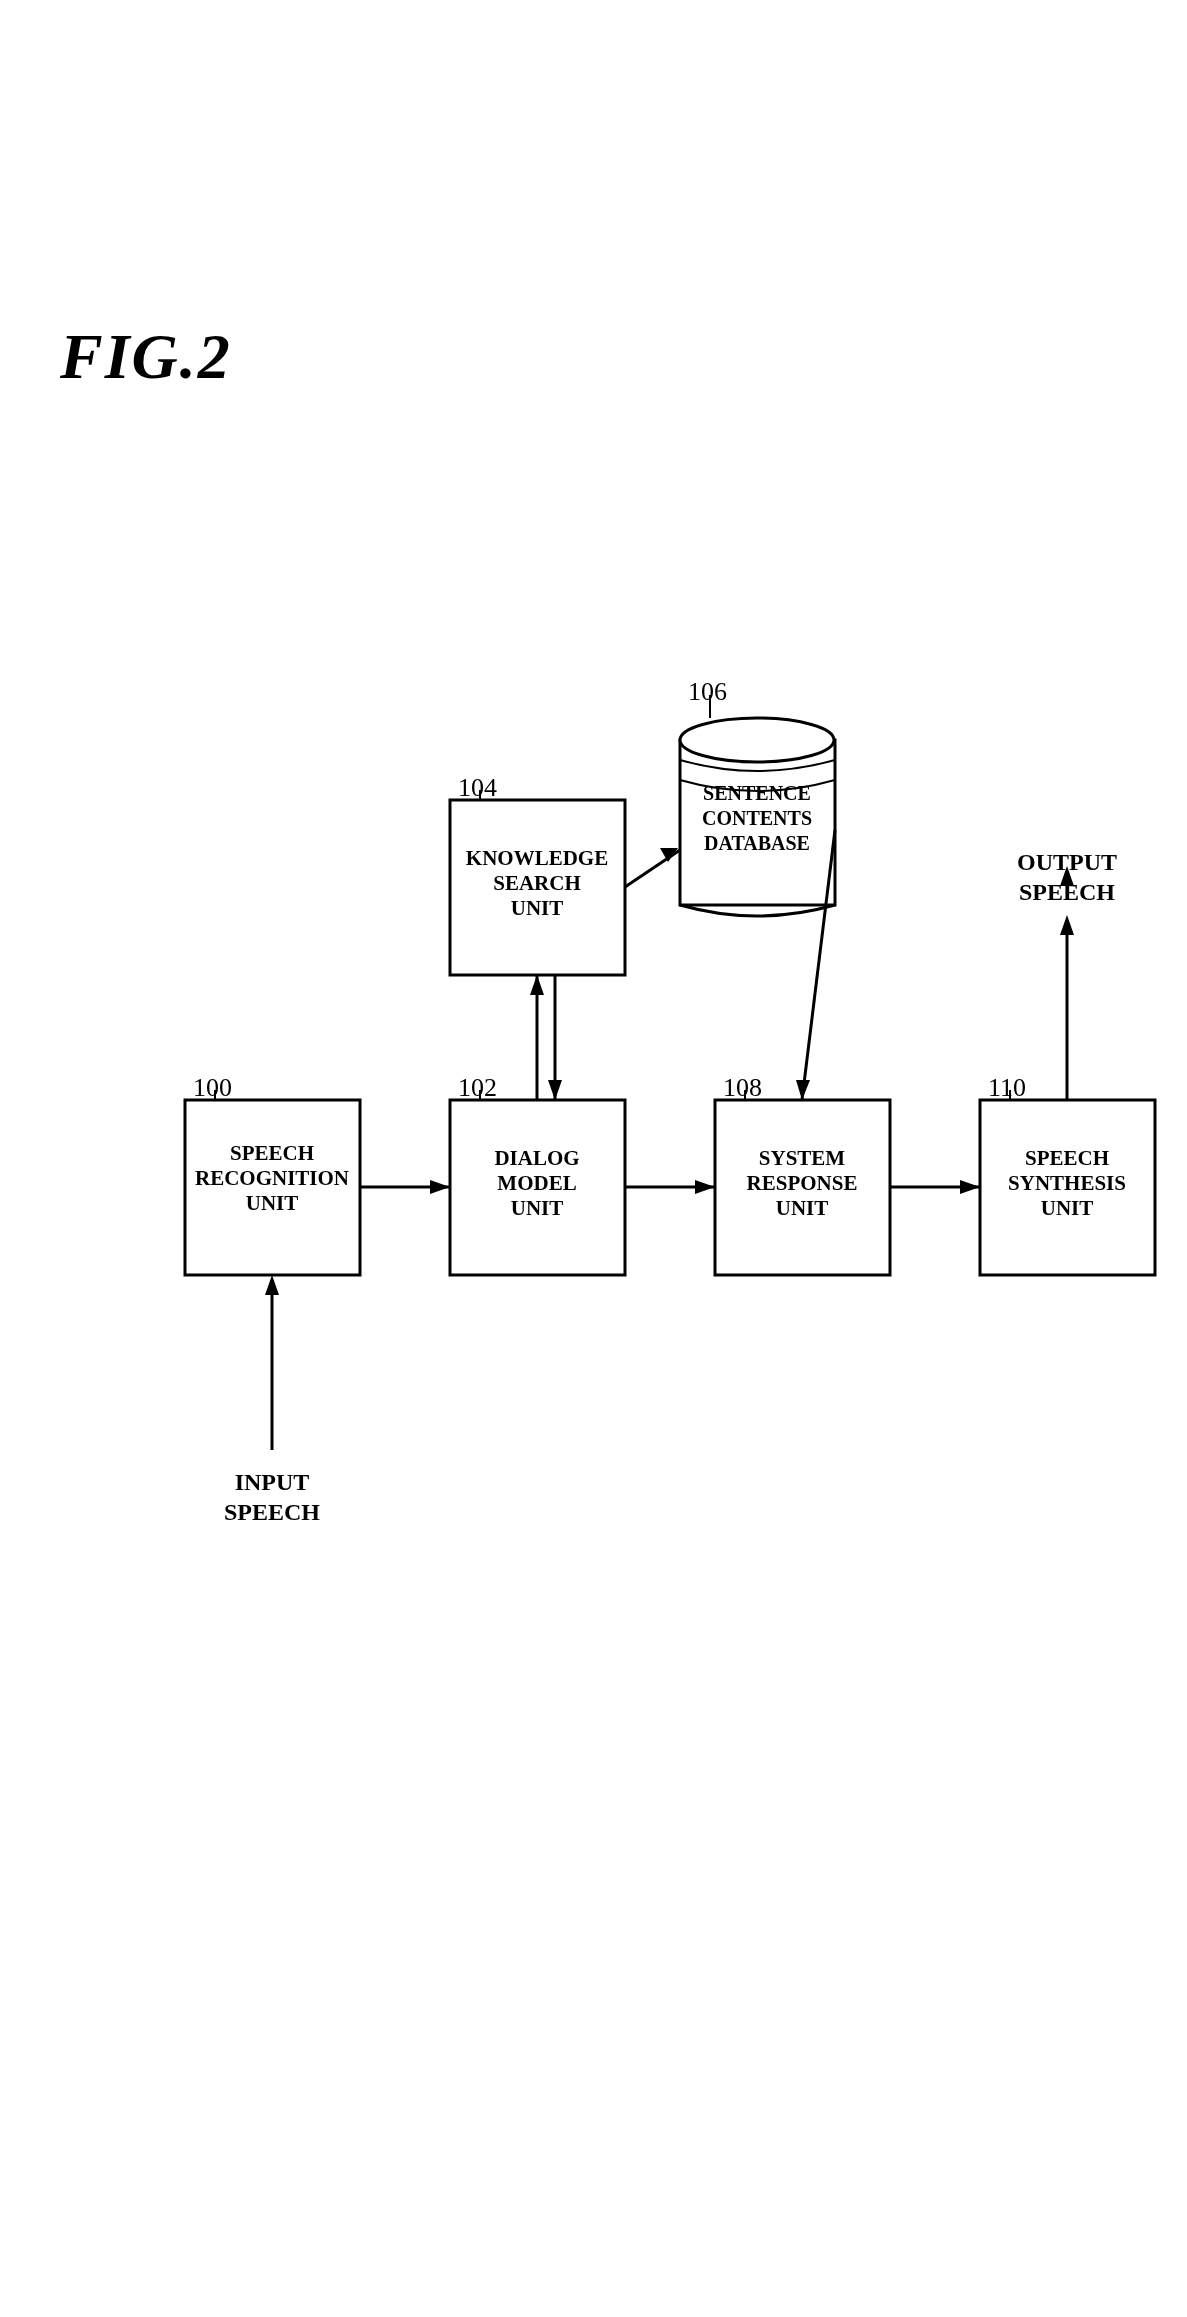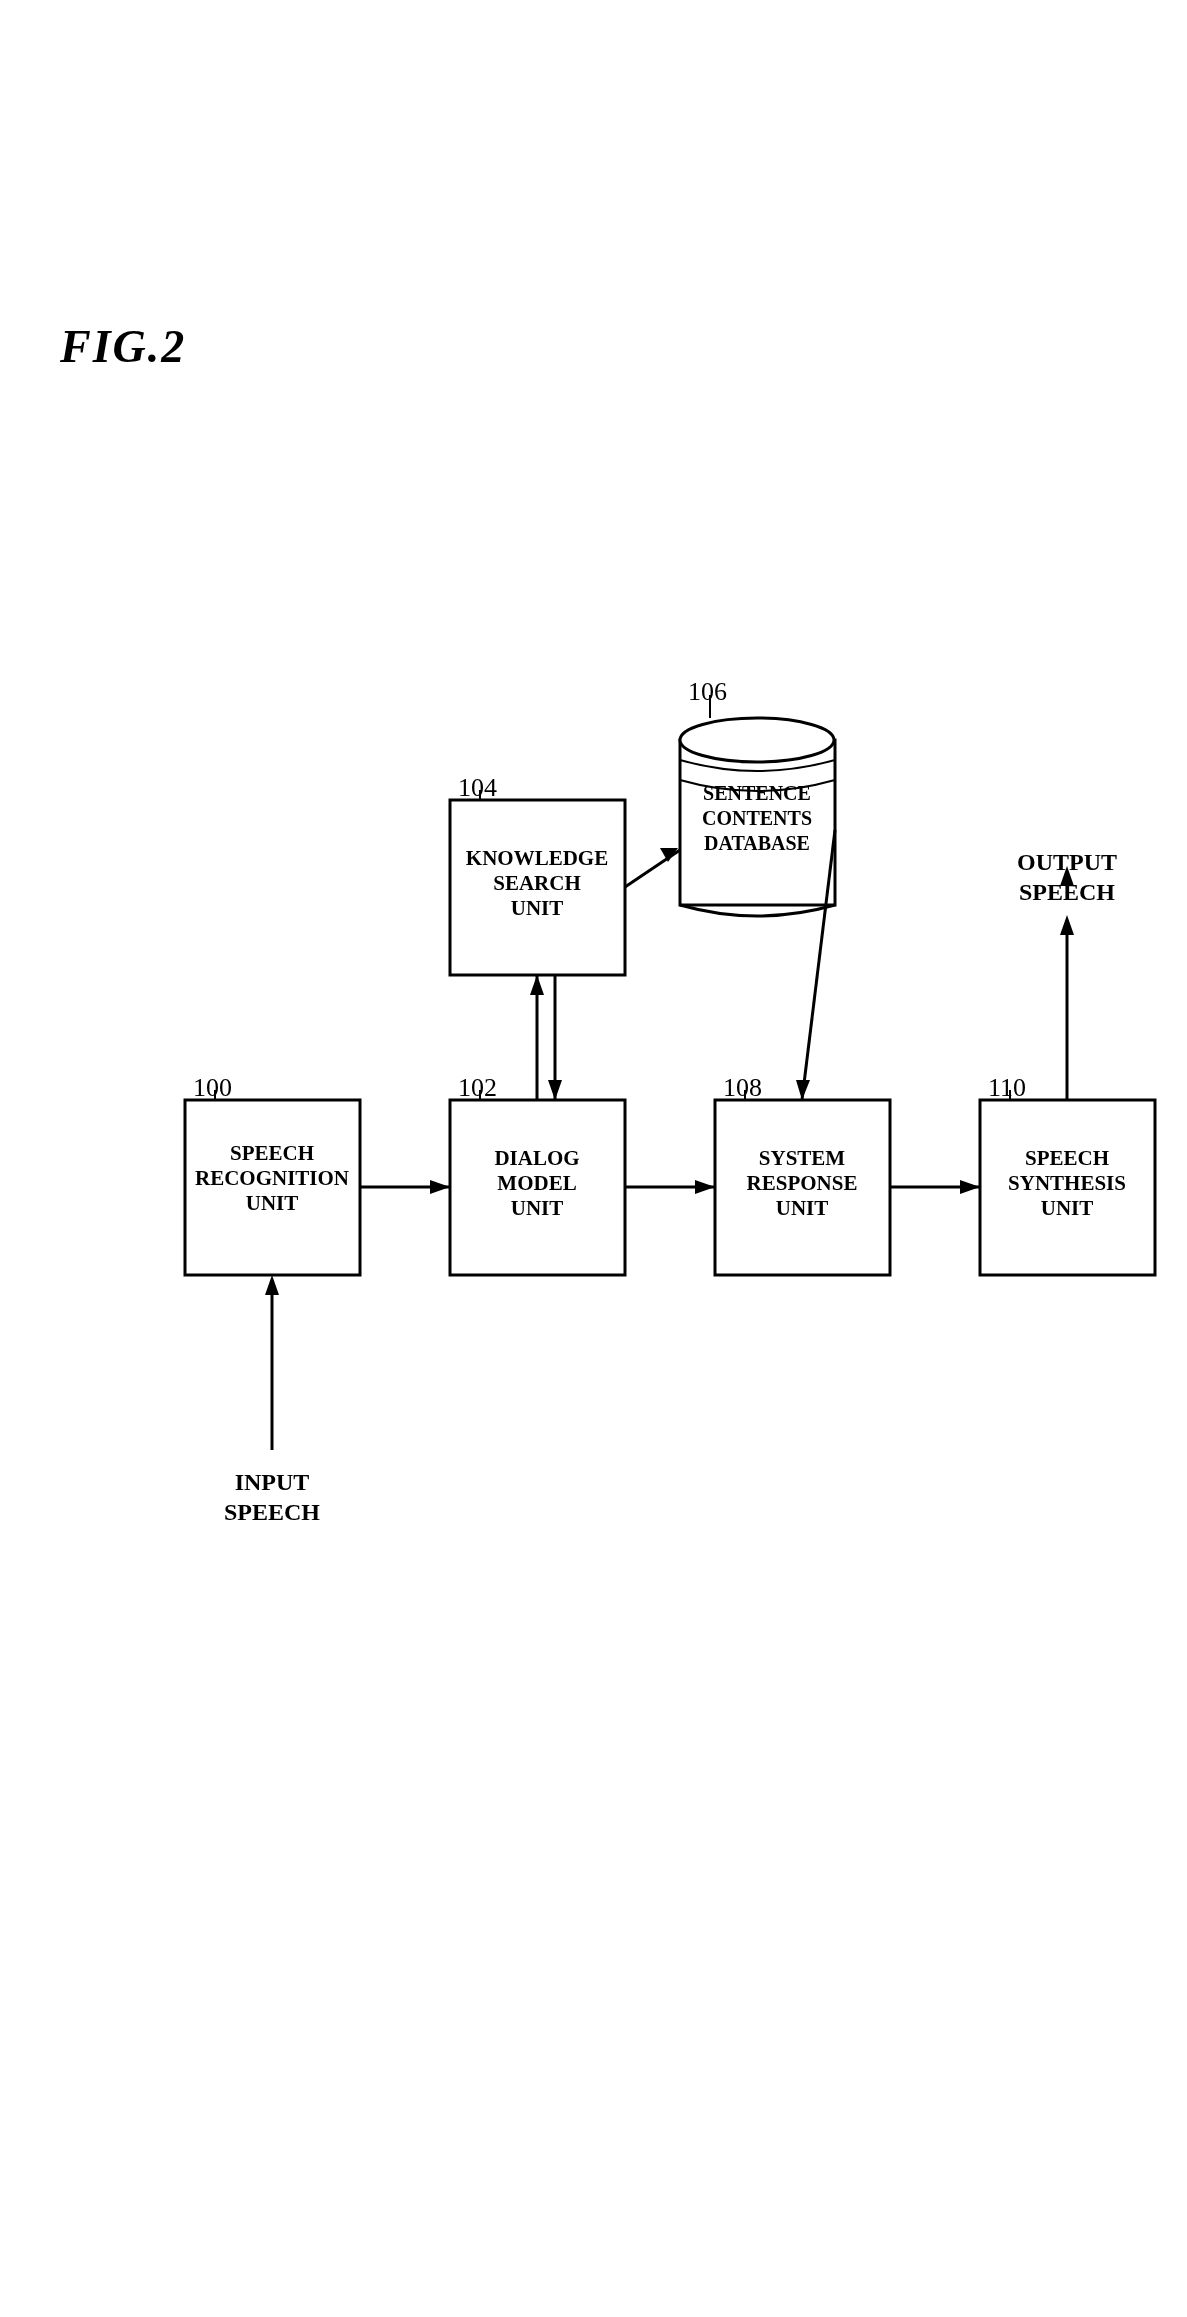--- a/index.html
+++ b/index.html
@@ -17,21 +17,21 @@
       top: 0;
       left: 0;
       width: 1187px;
       height: 2317px;
     }
 
     .fig-label {
       position: absolute;
       top: 320px;
       left: 60px;
-      font-size: 46px;
+      font-size: 64px;
       font-style: italic;
       font-weight: bold;
       letter-spacing: 2px;
     }
 
     
     .svg-overlay {
       position: absolute;
       top: 0;
       left: 0;

